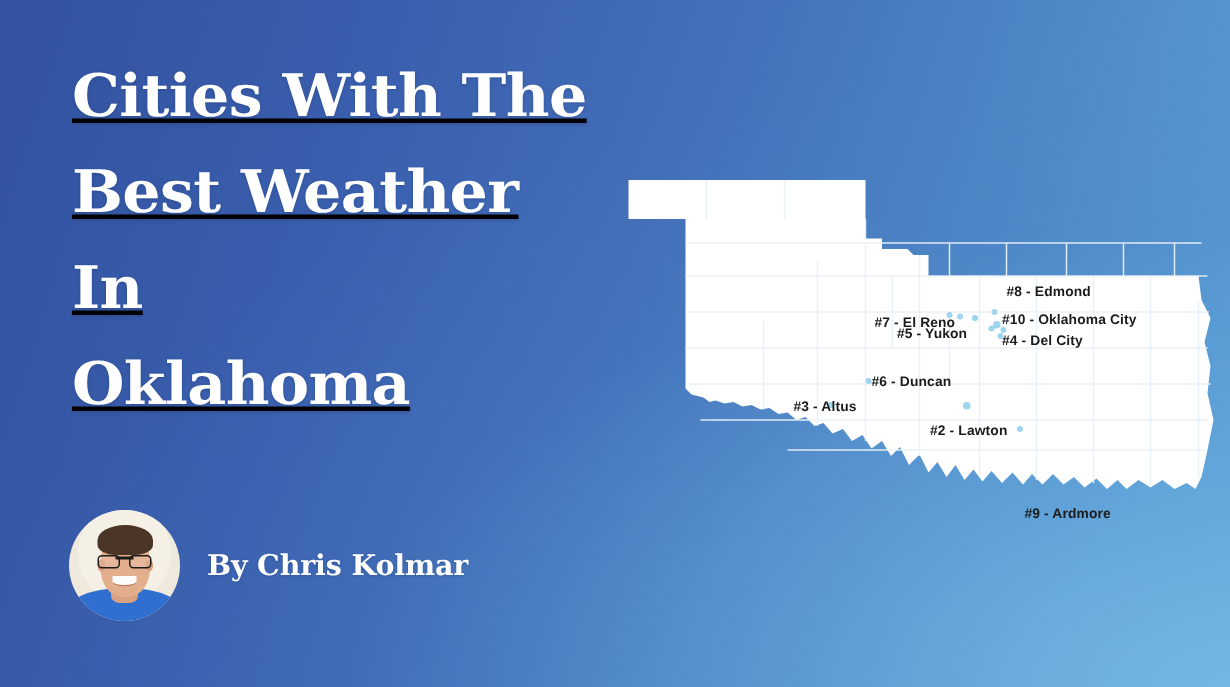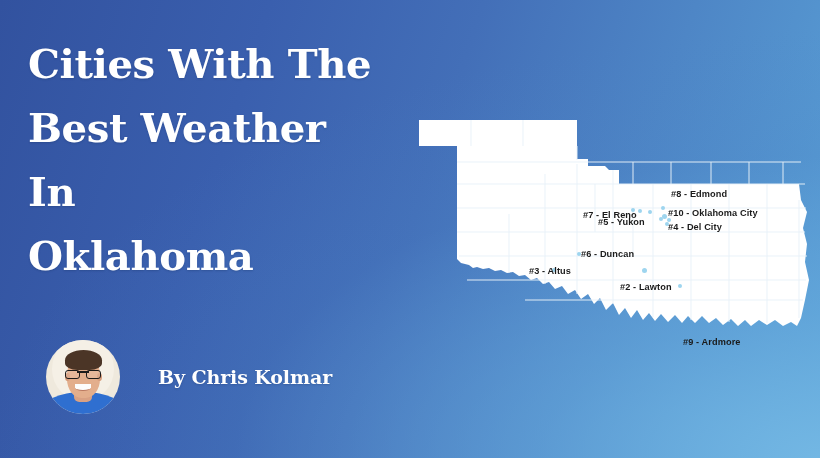--- a/index.html
+++ b/index.html
@@ -17,23 +17,24 @@
     overflow: hidden;
     font-family: "Liberation Sans", sans-serif;
     background:
       radial-gradient(130% 120% at 100% 100%, rgba(116,184,228,0.95) 0%, rgba(104,172,222,0.55) 26%, rgba(74,130,198,0.18) 55%, rgba(53,88,170,0) 78%),
       linear-gradient(108deg, #32529f 0%, #3a5fae 28%, #436fb8 50%, #4e86c6 72%, #5ba3d8 100%);
   }
 
   
   .title-block {
     position: absolute;
-    left: 28px;
+    left: 48px;
     top: 32px;
     width: 400px;
+    text-decoration: underline;
   }
   .title-line {
     font-family: "DejaVu Serif", "Liberation Serif", serif;
     font-weight: bold;
     font-size: 39px;
     line-height: 64px;
     color: #ffffff;
     letter-spacing: -0.4px;
     white-space: nowrap;
     text-shadow: 0 1px 2px rgba(20,45,95,0.28);
@@ -41,21 +42,20 @@
     transform-origin: left center;
   }
 
   
   .byline {
     position: absolute;
     left: 46px;
     top: 340px;
     display: flex;
     align-items: center;
-    gap: 20px;
   }
   .avatar {
     position: relative;
     width: 74px;
     height: 74px;
     border-radius: 50%;
     overflow: hidden;
     background: #efe9dd;
     flex: 0 0 auto;
   }

